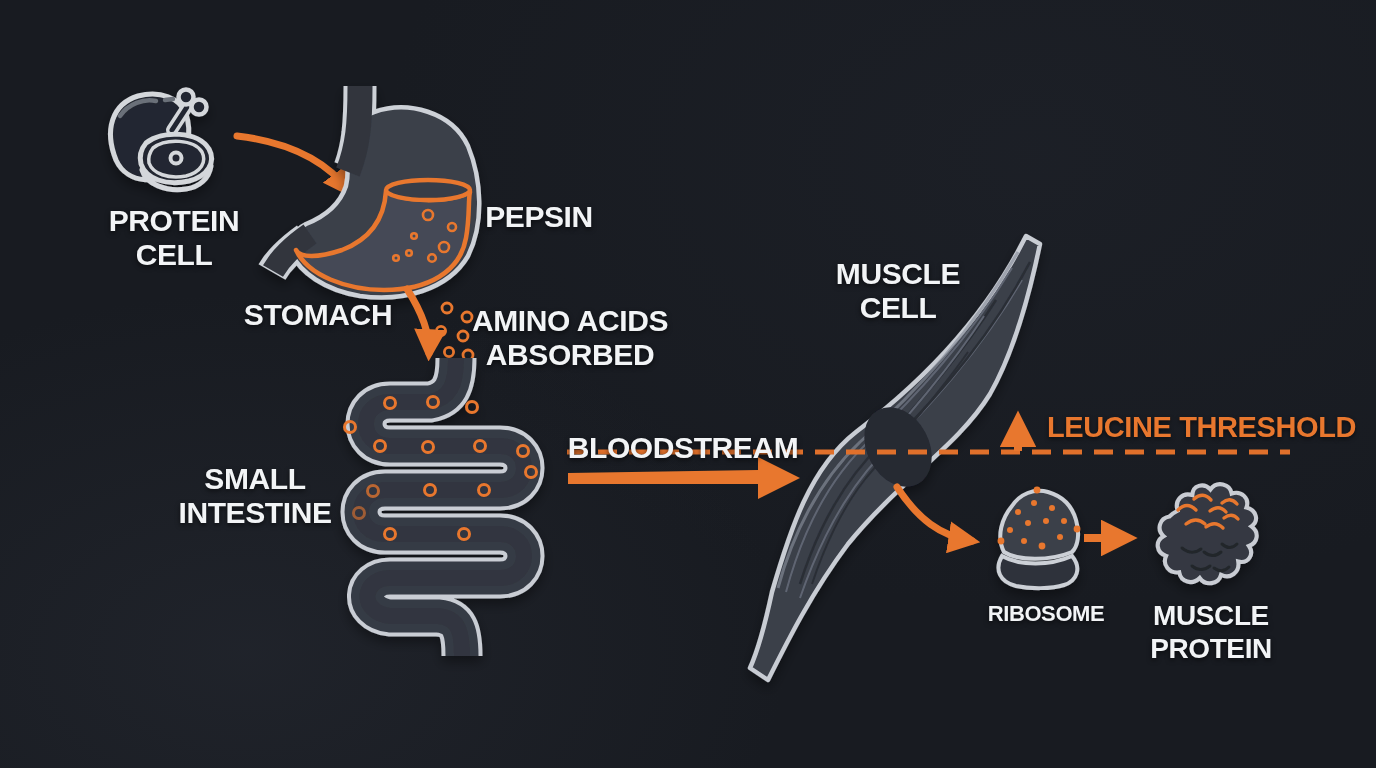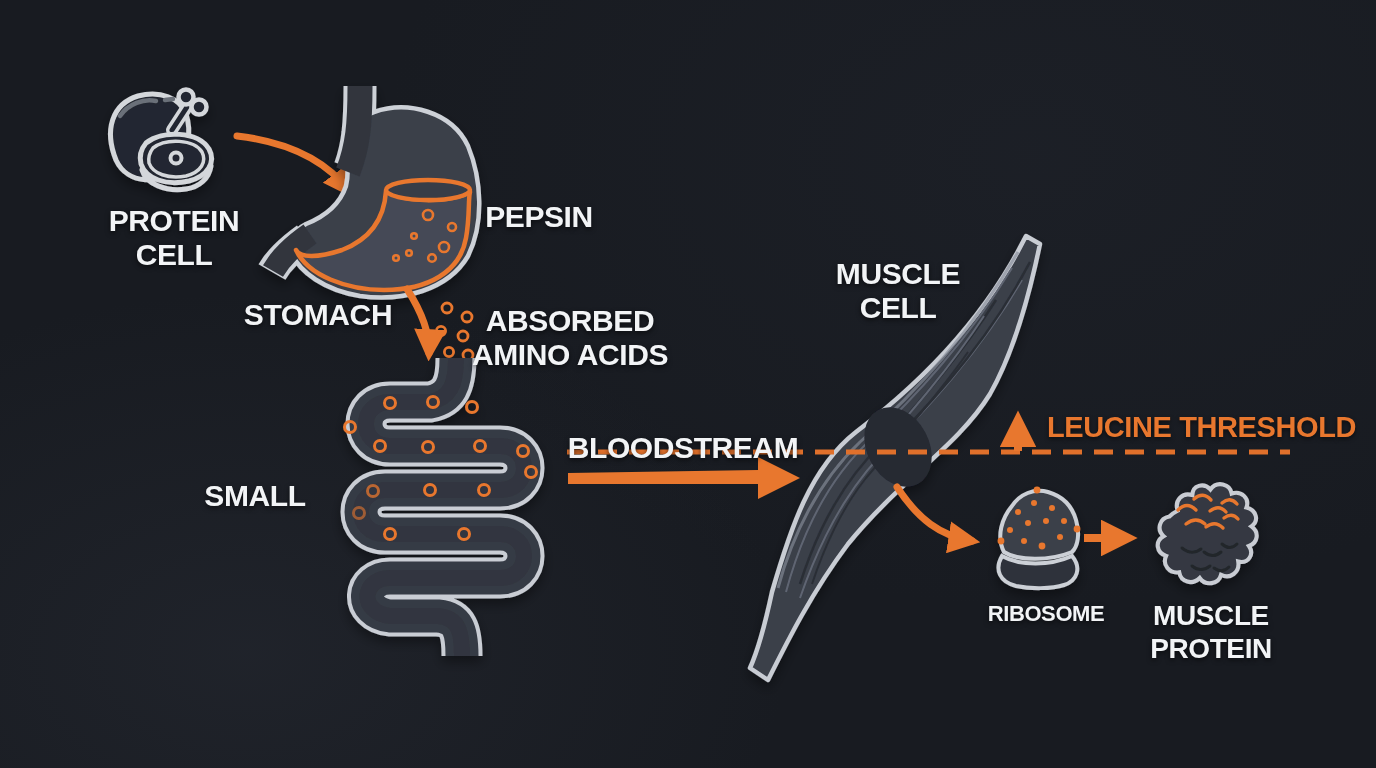--- a/index.html
+++ b/index.html
@@ -200,26 +200,27 @@
 
   <div class="lbl" style="left:532px;top:217px;">
     <span>PEPSIN</span>
   </div>
 
   <div class="lbl" style="left:311px;top:315px;">
     <span>STOMACH</span>
   </div>
 
   <div class="lbl" style="left:563px;top:338px;">
+    <span>AMINO ACIDS</span>
     <span>ABSORBED</span>
-    <span>AMINO ACIDS</span>
   </div>
 
   <div class="lbl" style="left:248px;top:496px;">
     <span>SMALL</span>
+    <span>INTESTINE</span>
   </div>
 
   <div class="lbl" style="left:676px;top:448px;">
     <span>BLOODSTREAM</span>
   </div>
 
   <div class="lbl" style="left:891px;top:291px;">
     <span>MUSCLE</span>
     <span>CELL</span>
   </div>

